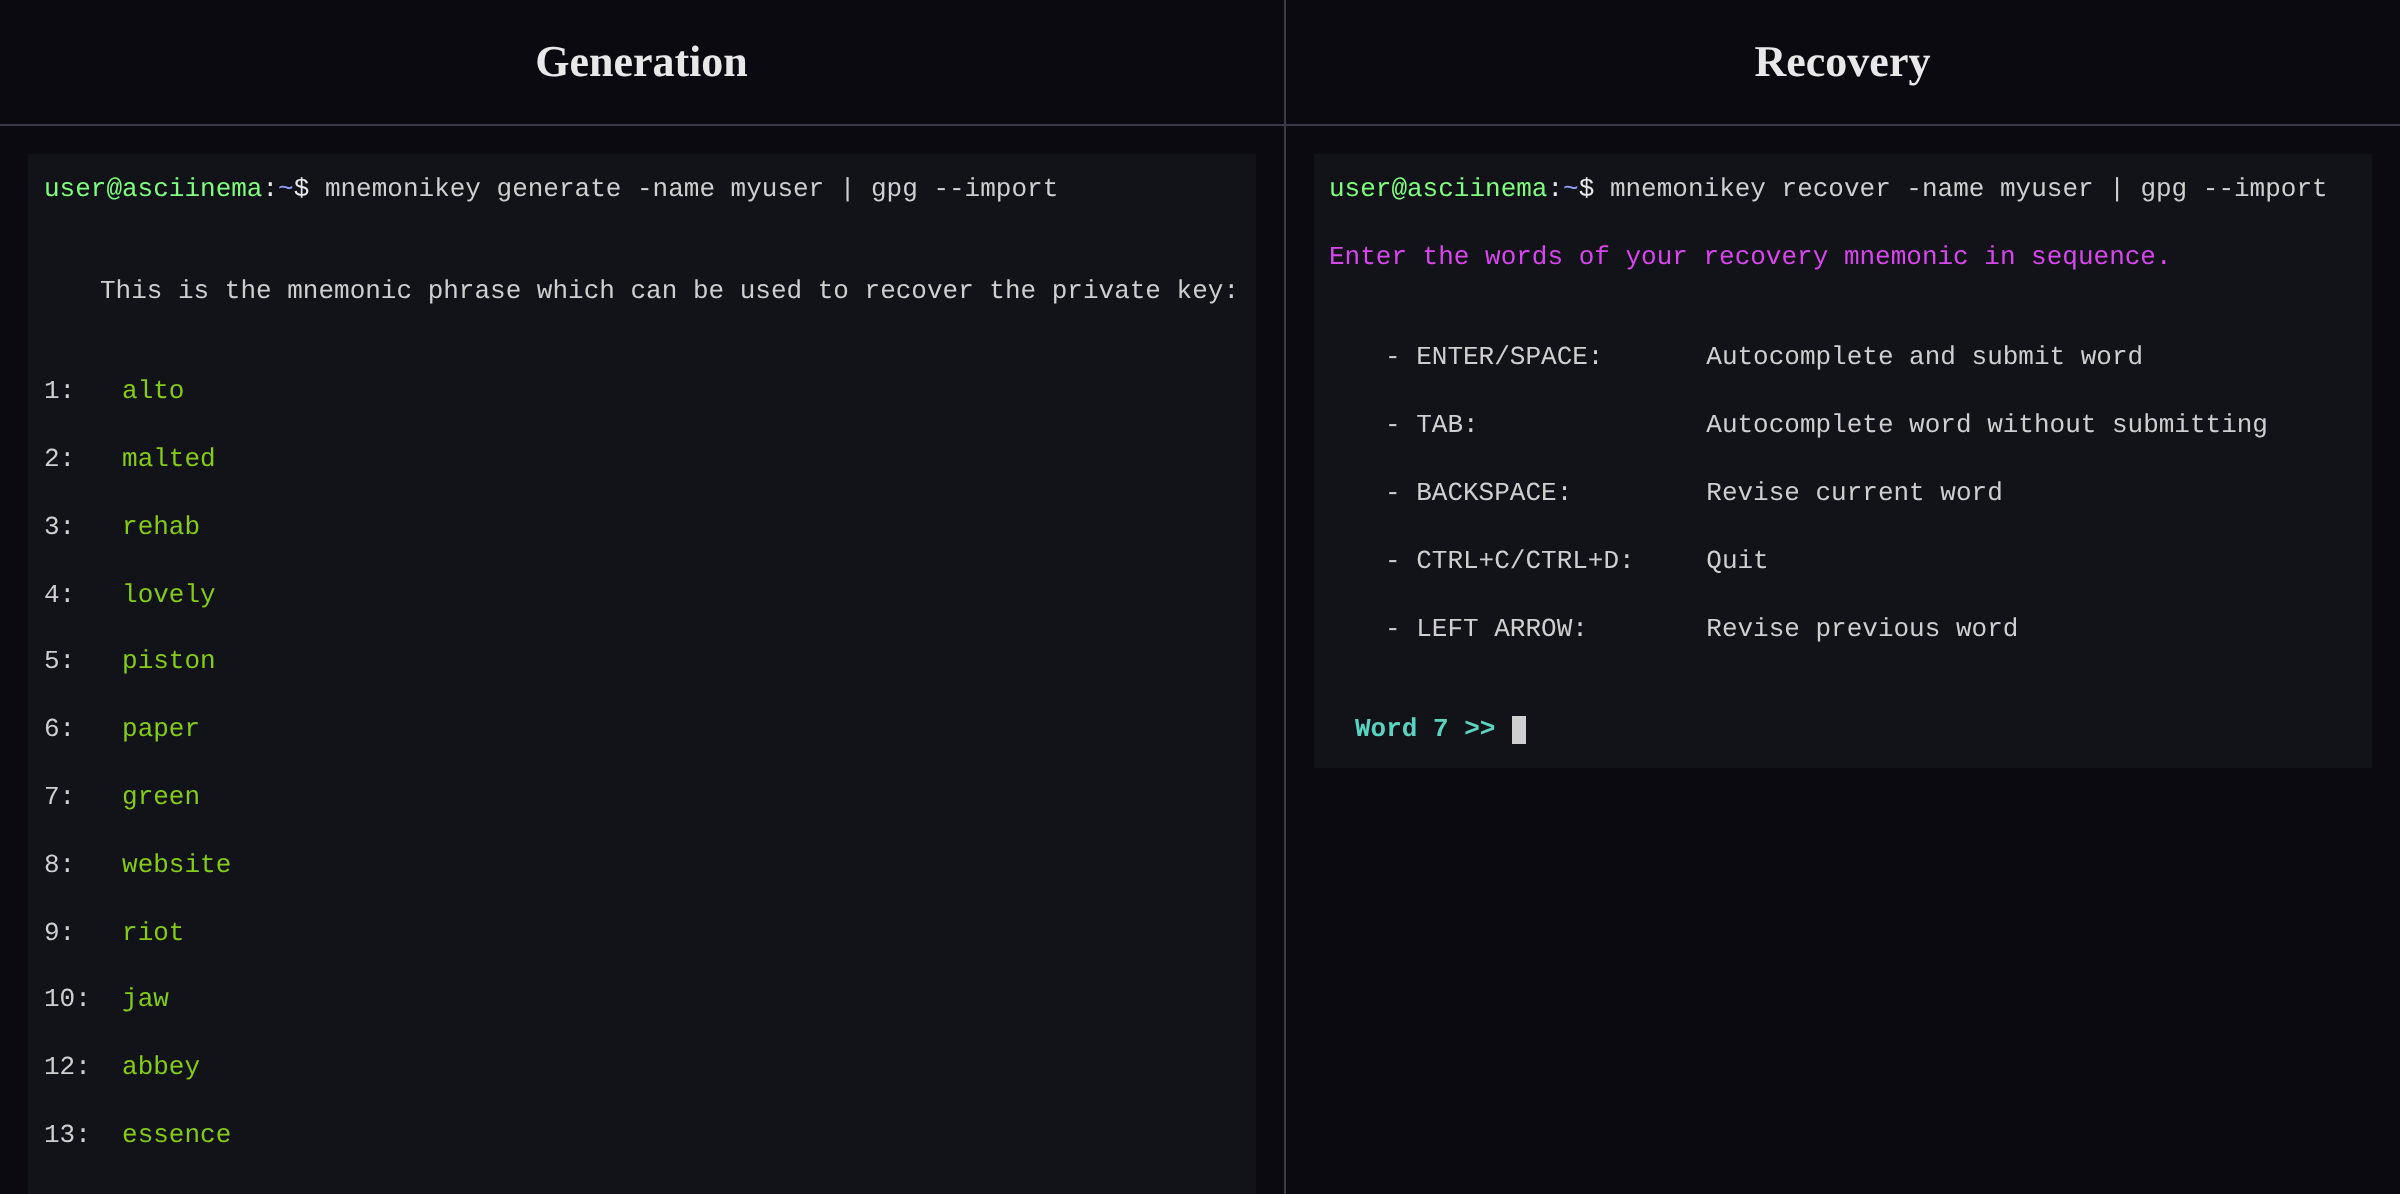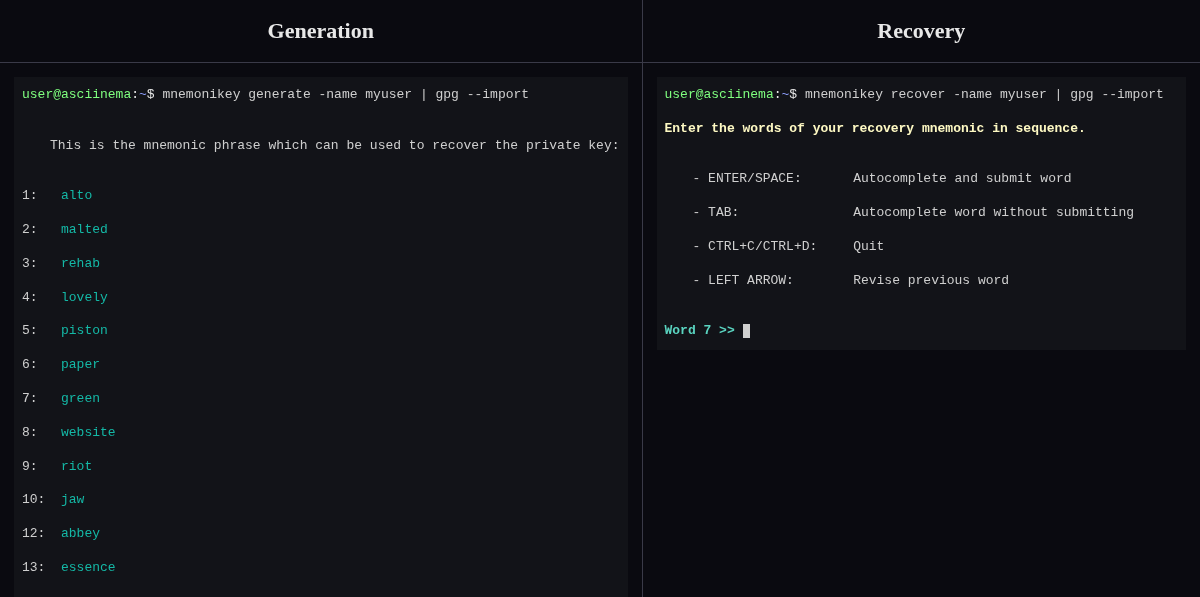--- a/index.html
+++ b/index.html
@@ -40,23 +40,23 @@
     line-height: 1.3;
     white-space: pre;
     font-size: 13px;
   }
   .user { color: #7fff7f; }
   .colon { color: #e8e8e8; }
   .tilde { color: #8fa0ff; }
   .dollar { color: #e8e8e8; }
   .cmd { color: #cfcfcf; }
   .txt { color: #cfcfcf; margin-left: 28px; }
-  .word { color: #14b8a6; }
-  .green-bold { color: #fef9c3; font-weight: bold; }
-  .teal-bold { color: #5ad4c0; font-weight: bold; }
+  .word { color: #84cc16; }
+  .green-bold { color: #d946ef; font-weight: normal; }
+  .teal-bold { color: #5ad4c0; font-weight: bold; margin-left: 13px; }
   .wn { color: #cfcfcf; }
   .cursor {
     display: inline-block;
     width: 7px;
     height: 14px;
     background: #cfcfcf;
     vertical-align: text-bottom;
   }
   .line { display: block; }
 </style>
@@ -98,18 +98,19 @@
 </div>
   </div>
 
   <div class="panel">
     <div class="panel-header">Recovery</div>
     <div class="terminal"><span class="line"><span class="user">user@asciinema</span><span class="colon">:</span><span class="tilde">~</span><span class="dollar">$</span><span class="cmd"> mnemonikey recover -name myuser | gpg --import</span></span>
 <span class="line green-bold">Enter the words of your recovery mnemonic in sequence.</span>
 <span class="line"></span>
 <span class="line"><span class="txt">- ENTER/SPACE:  </span> <span class="txt">Autocomplete and submit word</span></span>
 <span class="line"><span class="txt">- TAB:          </span> <span class="txt">Autocomplete word without submitting</span></span>
+<span class="line"><span class="txt">- BACKSPACE:    </span> <span class="txt">Revise current word</span></span>
 <span class="line"><span class="txt">- CTRL+C/CTRL+D:</span> <span class="txt">Quit</span></span>
 <span class="line"><span class="txt">- LEFT ARROW:   </span> <span class="txt">Revise previous word</span></span>
 <span class="line"></span>
 <span class="line"><span class="teal-bold">Word 7 &gt;&gt; </span><span class="cursor"></span></span></div>
   </div>
 </div>
 
 </body></html>

